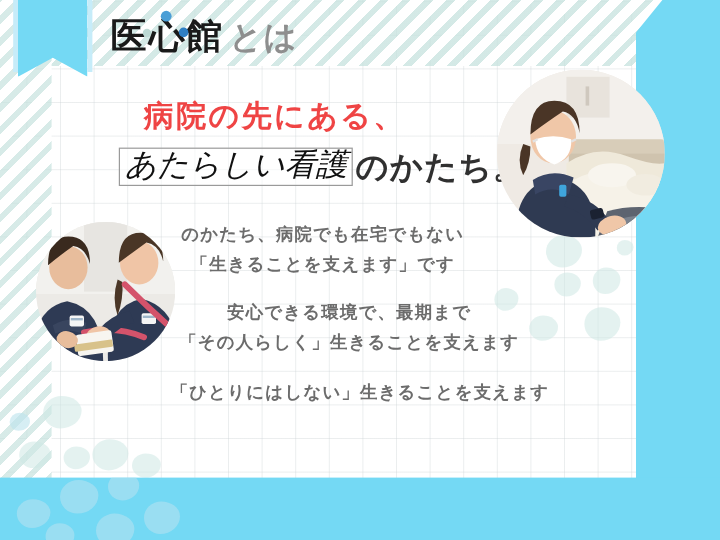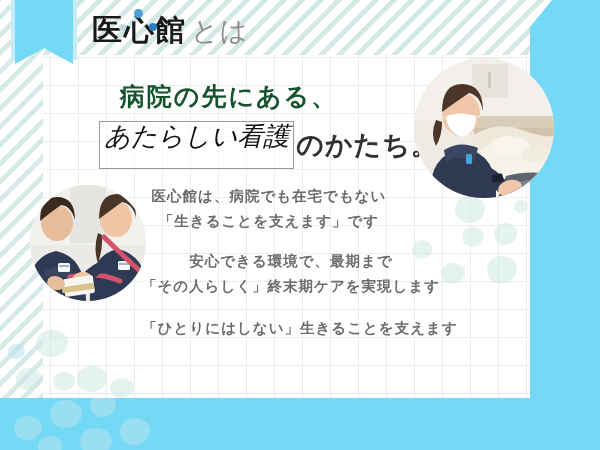--- a/index.html
+++ b/index.html
@@ -125,54 +125,54 @@
   }
   .dot {
     position: absolute;
     border-radius: 50%;
   }
   .dot-a { width: 7px; height: 7px; background: #bdd9d4; left: -4px; top: 14px; }
   .dot-b { width: 9px; height: 9px; background: #4b9ed6; left: 11px; top: -1px; }
   .dot-c { width: 8px; height: 8px; background: #2f7fc4; left: 26px; top: 13px; }
   .title-suffix {
     font-size: 27px;
-    font-weight: normal;
+    font-weight: bold;
     color: #8e8e8e;
     letter-spacing: 1px;
     margin-left: 5px;
   }
 
   
   .headline-1 {
     position: absolute;
     left: 0; top: 80px;
     width: 520px;
     text-align: center;
     padding-right: 62px;
     box-sizing: border-box;
     font-size: 25px;
     font-weight: bold;
-    color: #14532d;
+    color: #ef4444;
     letter-spacing: 2px;
   }
 
   .headline-2 {
     position: absolute;
     left: 0; top: 121px;
     width: 600px;
     padding-right: 62px;
     box-sizing: border-box;
     display: flex;
     align-items: center;
     justify-content: center;
     white-space: nowrap;
   }
   .hand-box {
     border: 1px solid #9a9a9a;
-    padding: 1px 4px 19px 4px;
+    padding: 1px 4px 3px 4px;
     line-height: 1;
     background: rgba(255,255,255,0.55);
   }
   .hand-text {
     font-family: "DejaVu Serif", "Liberation Serif", serif;
     font-size: 26px;
     font-style: italic;
     font-weight: 400;
     color: #111111;
     letter-spacing: 0px;
@@ -264,27 +264,27 @@
   <div class="headline-1">病院の先にある、</div>
 
   <div class="headline-2">
     <span class="hand-box">
       <span class="hand-text">あたらしい看護</span>
     </span>
     <span class="headline-2-tail">のかたち。</span>
   </div>
 
   <div class="body-block" id="para1">
-    <span class="line">医心館は、病院でも在宅でもない</span>
+    <span class="line">のかたち、病院でも在宅でもない</span>
     <span class="line">「生きることを支えます」です</span>
   </div>
 
   <div class="body-block" id="para2">
     <span class="line">安心できる環境で、最期まで</span>
-    <span class="line">「その人らしく」終末期ケアを実現します</span>
+    <span class="line">「その人らしく」生きることを支えます</span>
   </div>
 
   <div class="body-block" id="para3">
     <span class="line">「ひとりにはしない」生きることを支えます</span>
   </div>
 
   <div class="photo" id="photo-nurse-patient">
     <svg viewBox="0 0 140 140" preserveAspectRatio="xMidYMid slice" aria-hidden="true">
       <rect x="0" y="0" width="140" height="140" fill="#efeae4"></rect>
       <rect x="0" y="0" width="140" height="62" fill="#f3f0ec"></rect>

